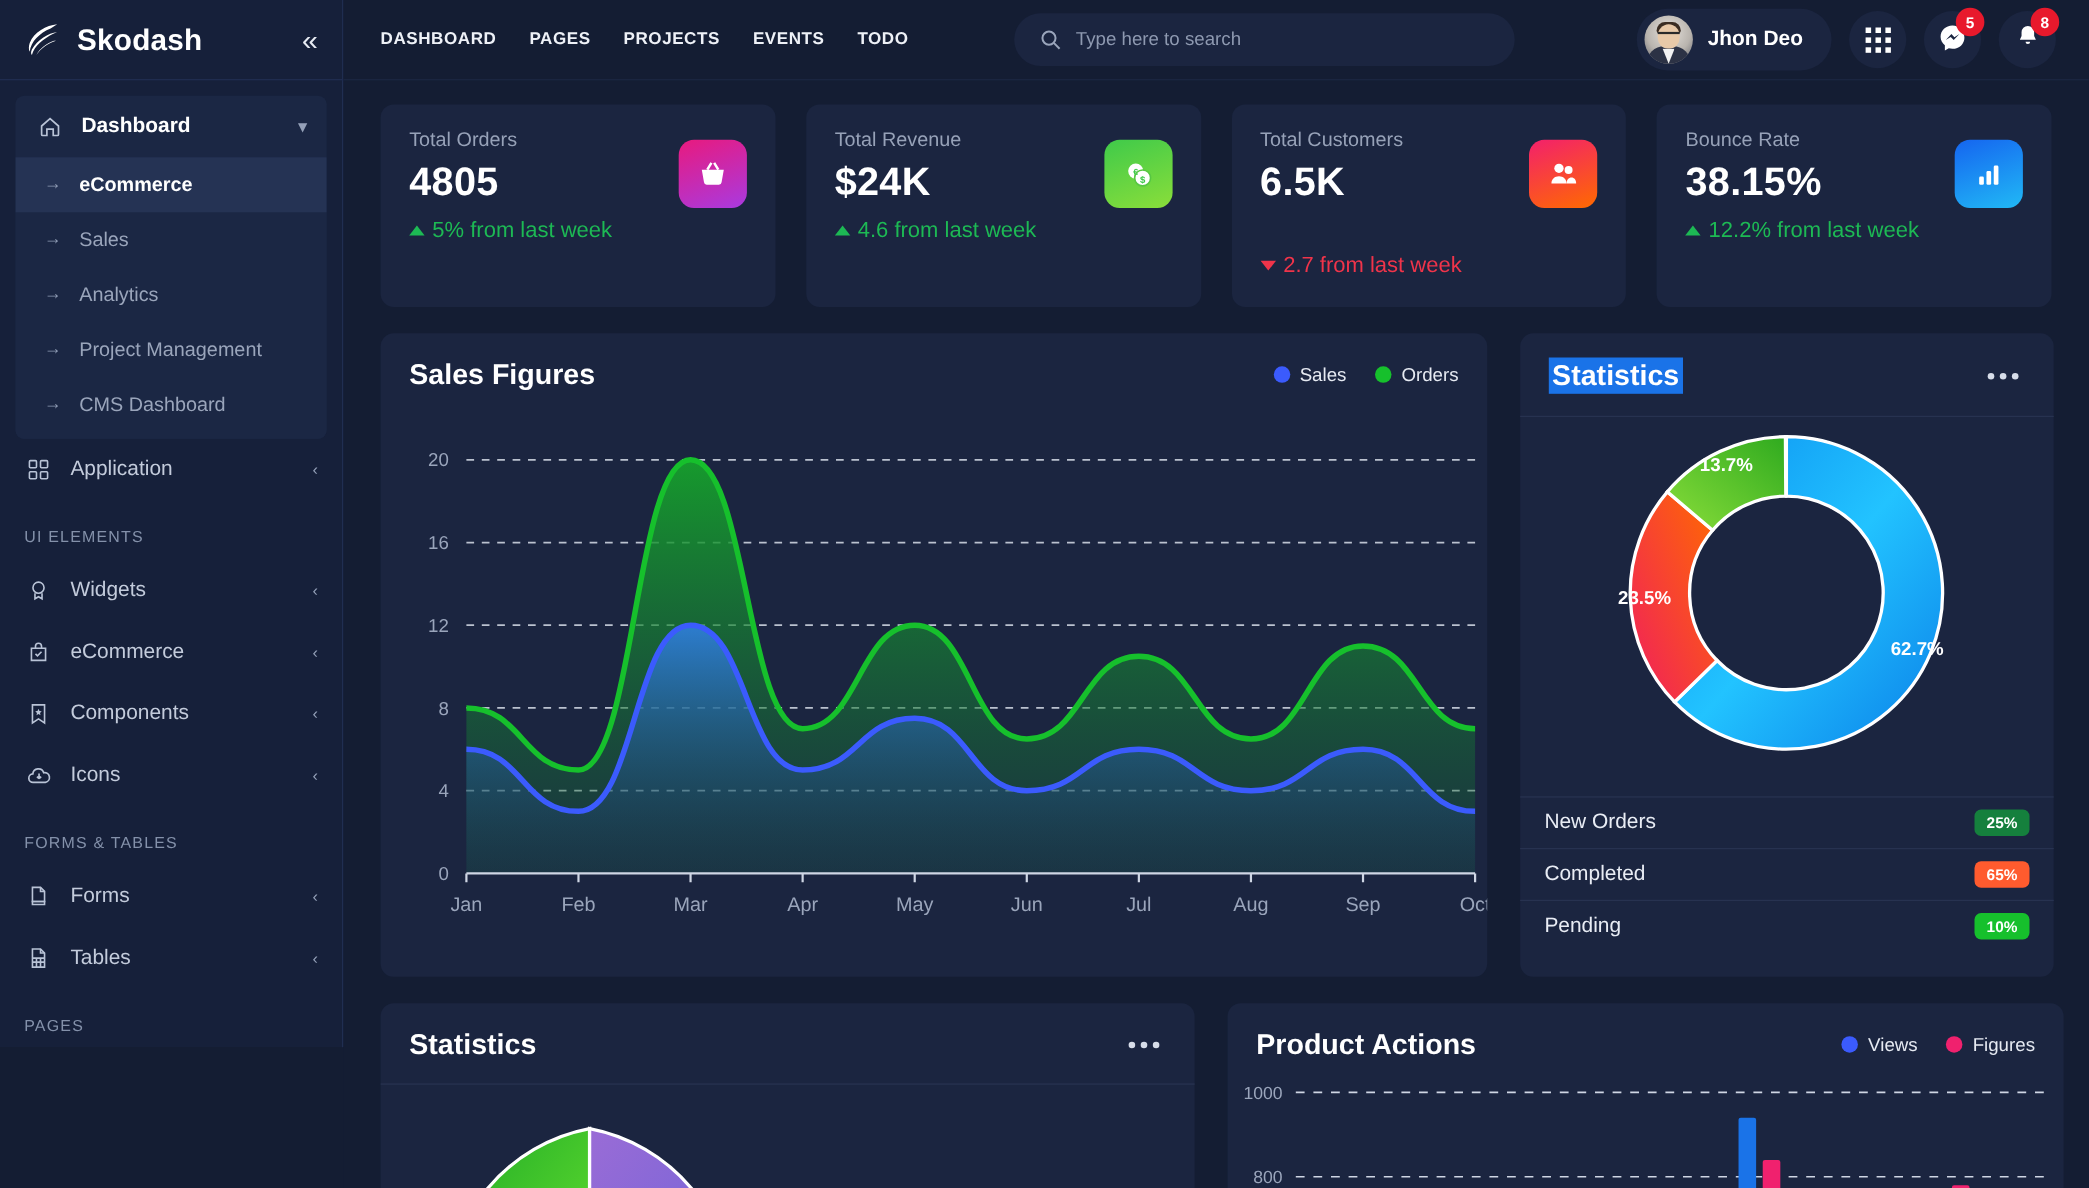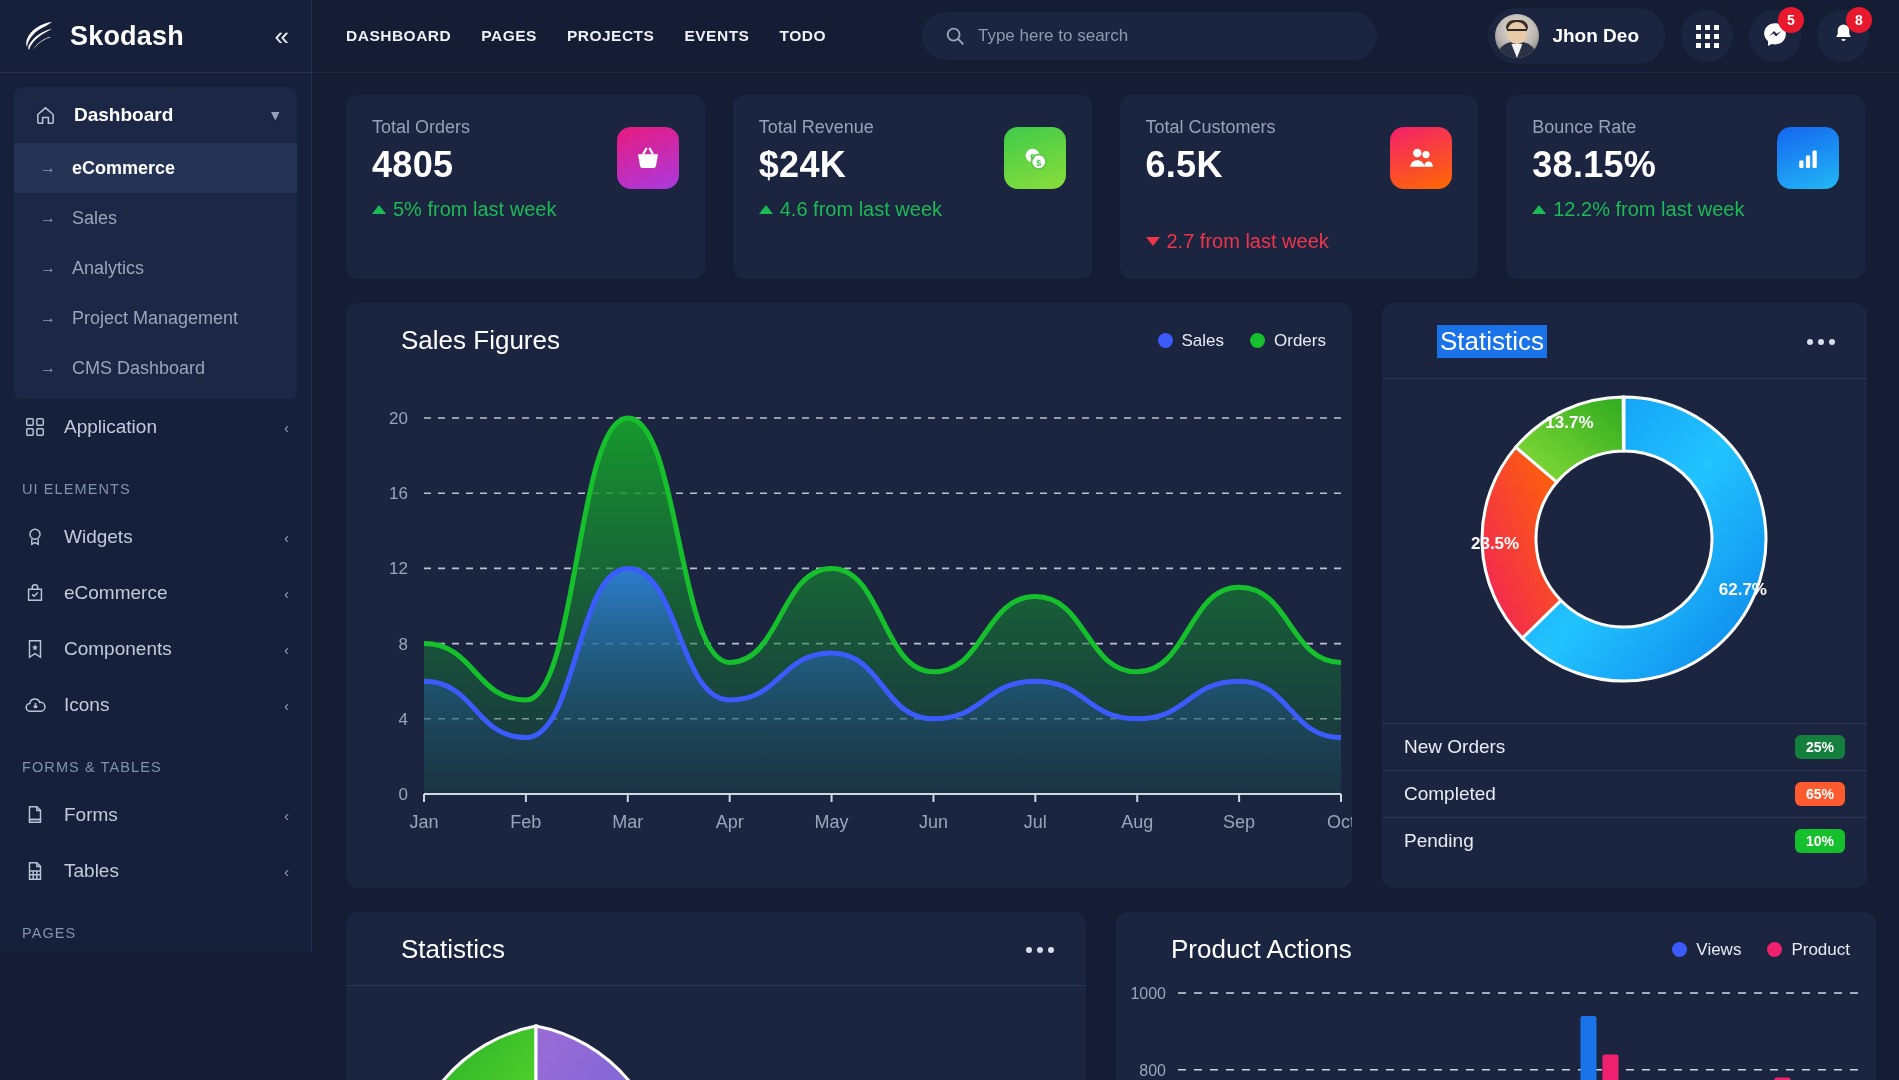--- a/index.html
+++ b/index.html
@@ -128,21 +128,21 @@
     width: 62px; height: 62px; border-radius: 14px;
     display: flex; align-items: center; justify-content: center;
   }
 
   .row2 { display: flex; gap: 30px; margin-top: 24px; }
   .card { background: #1b2540; border-radius: 12px; }
   .card-head {
     display: flex; align-items: center; justify-content: space-between;
     padding: 22px 26px 20px 26px;
   }
-  .card-title { color: #ffffff; font-size: 26px; font-weight: 400; margin-left: 29px; }
+  .card-title { color: #ffffff; font-size: 26px; font-weight: 700; }
   .card-title.selected { background: #1a73e8; color: #fff; padding: 1px 3px; }
   .legend { display: flex; gap: 26px; align-items: center; }
   .legend-item { display: flex; align-items: center; gap: 9px; color: #e6eaf2; font-size: 17px; }
   .dot { width: 15px; height: 15px; border-radius: 50%; display: block; }
   .kebab { display: flex; gap: 5px; cursor: pointer; padding: 6px; }
   .kebab i { width: 6px; height: 6px; border-radius: 50%; background: #d7dde9; display: block; }
 
   .sales-card { flex: 1 1 auto; width: 1006px; height: 585px; }
   .stats-card { width: 485px; flex: 0 0 485px; }
   .stats-divider { height: 1px; background: #2a3553; }
@@ -609,21 +609,21 @@
         <section class="card pa-card">
           <div class="card-head">
             <span class="card-title">Product Actions</span>
             <span class="legend">
               <span class="legend-item">
                 <i class="dot" style="background:#3b5bfd"></i>
                 <span>Views</span>
               </span>
               <span class="legend-item">
                 <i class="dot" style="background:#f0216e"></i>
-                <span>Product</span>
+                <span>Figures</span>
               </span>
             </span>
           </div>
           <svg id="paChart" width="760" height="200" viewBox="0 0 760 200">
             <g id="paG">
                 <line x1="62" y1="161.6" x2="750" y2="161.6" stroke="#cfd6e4" stroke-width="1.5" stroke-dasharray="8 8"></line>
                 <text x="50" y="167.6" fill="#9aa5bb" font-size="16" text-anchor="end">600</text>
                 <line x1="62" y1="84.80000000000001" x2="750" y2="84.80000000000001" stroke="#cfd6e4" stroke-width="1.5" stroke-dasharray="8 8"></line>
                 <text x="50" y="90.80000000000001" fill="#9aa5bb" font-size="16" text-anchor="end">800</text>
                 <line x1="62" y1="8" x2="750" y2="8" stroke="#cfd6e4" stroke-width="1.5" stroke-dasharray="8 8"></line>

